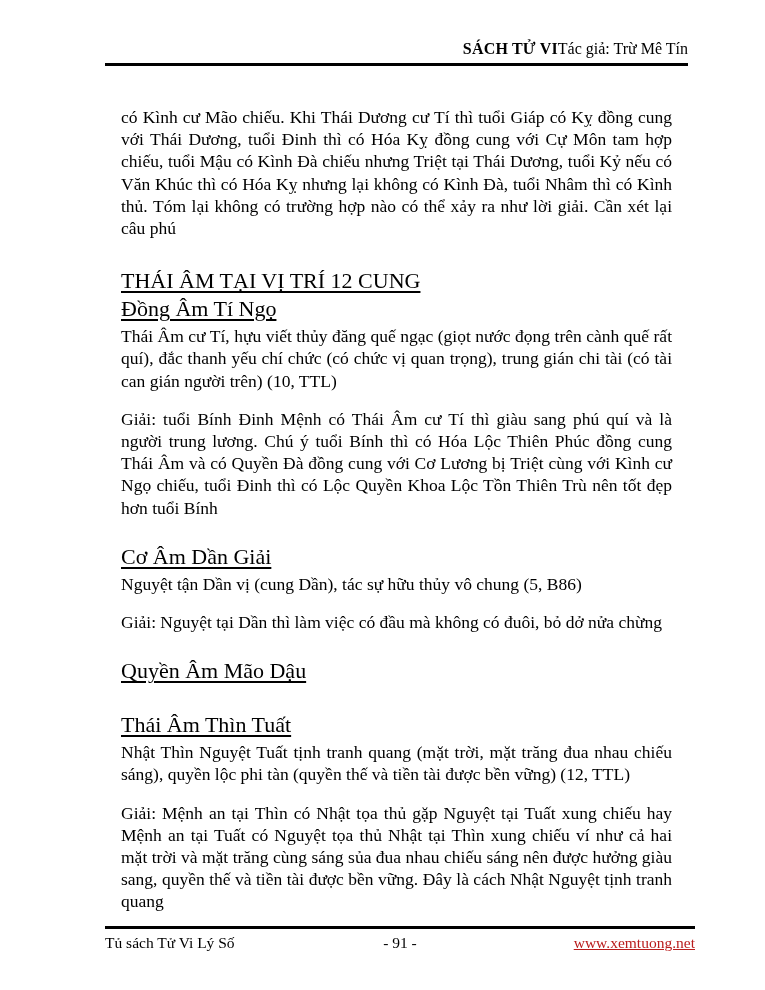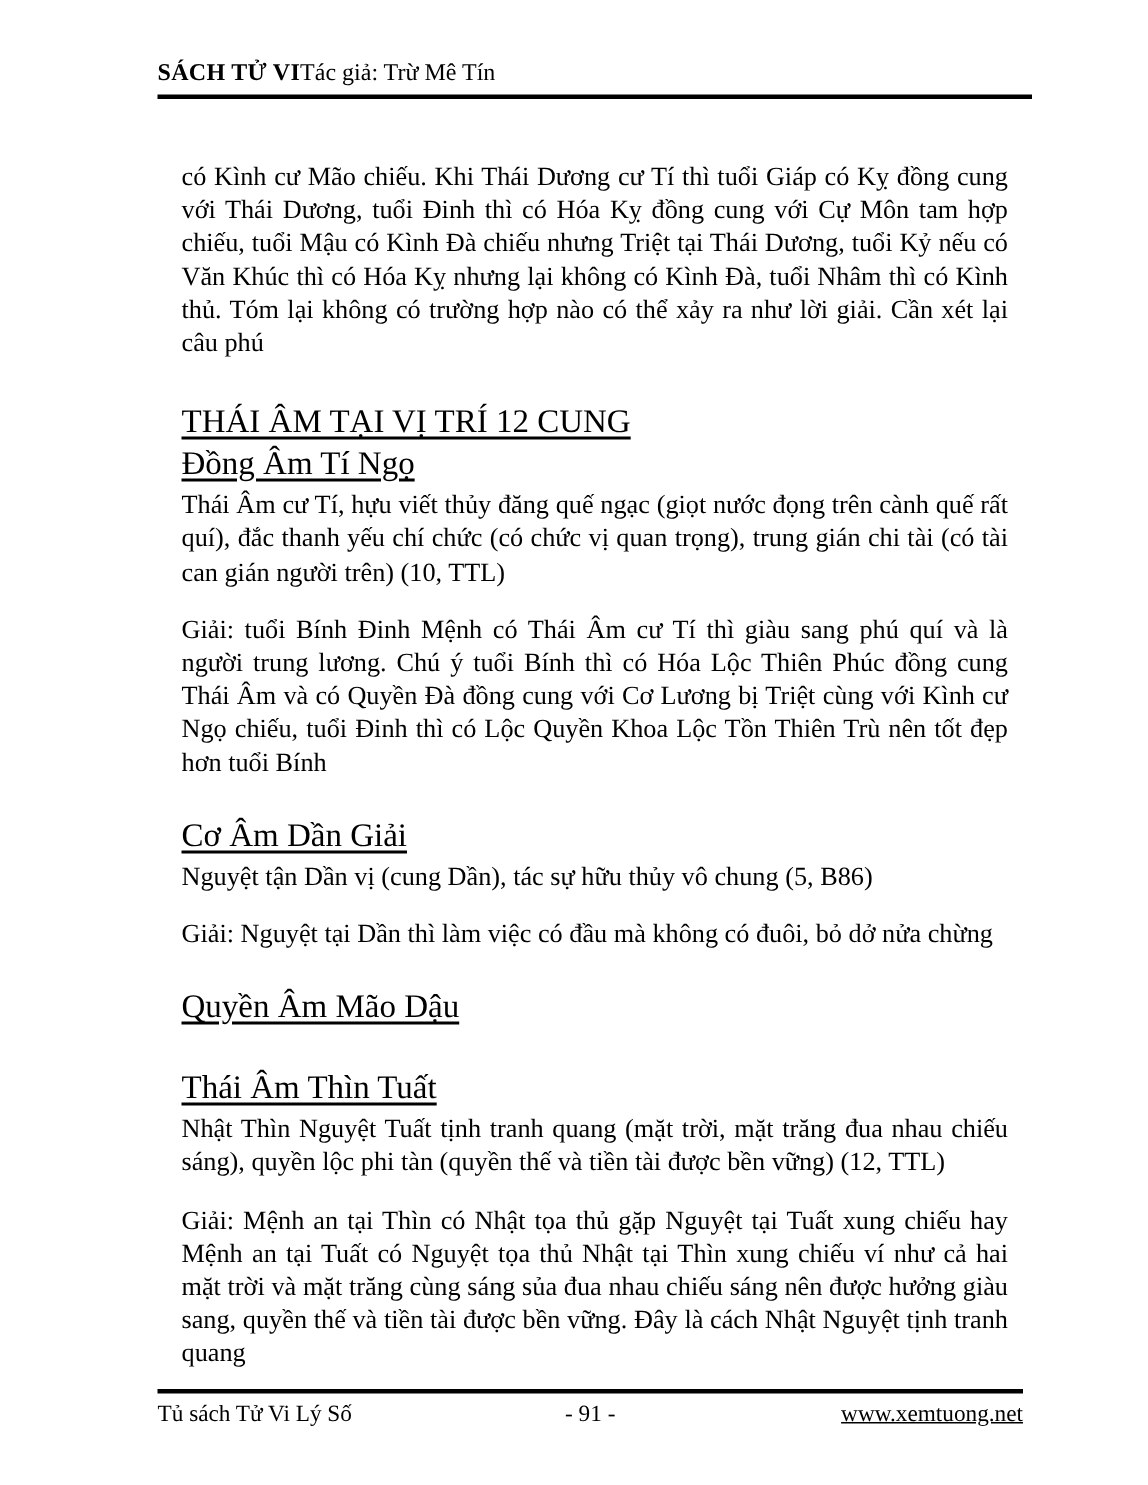--- a/index.html
+++ b/index.html
@@ -16,21 +16,21 @@
     font-family: "Liberation Serif", "DejaVu Serif", serif;
     overflow: hidden;
   }
   
   .header {
     position: absolute;
     left: 105px;
     right: 77px;
     top: 40px;
     display: flex;
-    justify-content: flex-start;
+    justify-content: flex-end;
     align-items: flex-end;
     font-size: 16px;
     border-bottom: 3px solid #000000;
     padding-bottom: 5px;
   }
   .header .book-title {
     font-weight: bold;
     letter-spacing: 0.2px;
   }
   
@@ -56,36 +56,36 @@
     text-underline-offset: 3px;
   }
   .mt-sm { margin-top: 3px !important; }
   .mt-md { margin-top: 26px !important; }
   .mt-lg { margin-top: 30px !important; }
   .mb-sm { margin-bottom: 4px !important; }
   
   .footer {
     position: absolute;
     left: 105px;
-    right: 83px;
+    right: 70px;
     top: 926px;
     border-top: 3px solid #000000;
     padding-top: 5px;
     display: flex;
     justify-content: space-between;
     align-items: baseline;
     font-size: 15.5px;
   }
   .footer .center { 
     position: absolute;
     left: 0; right: 0;
     text-align: center;
   }
   .footer a {
-    color: #000000;
+    color: #b91c1c;
     text-decoration: underline;
     cursor: pointer;
   }
 </style>
 </head>
 <body>
 
 <div class="page">
 
   <div class="header">

